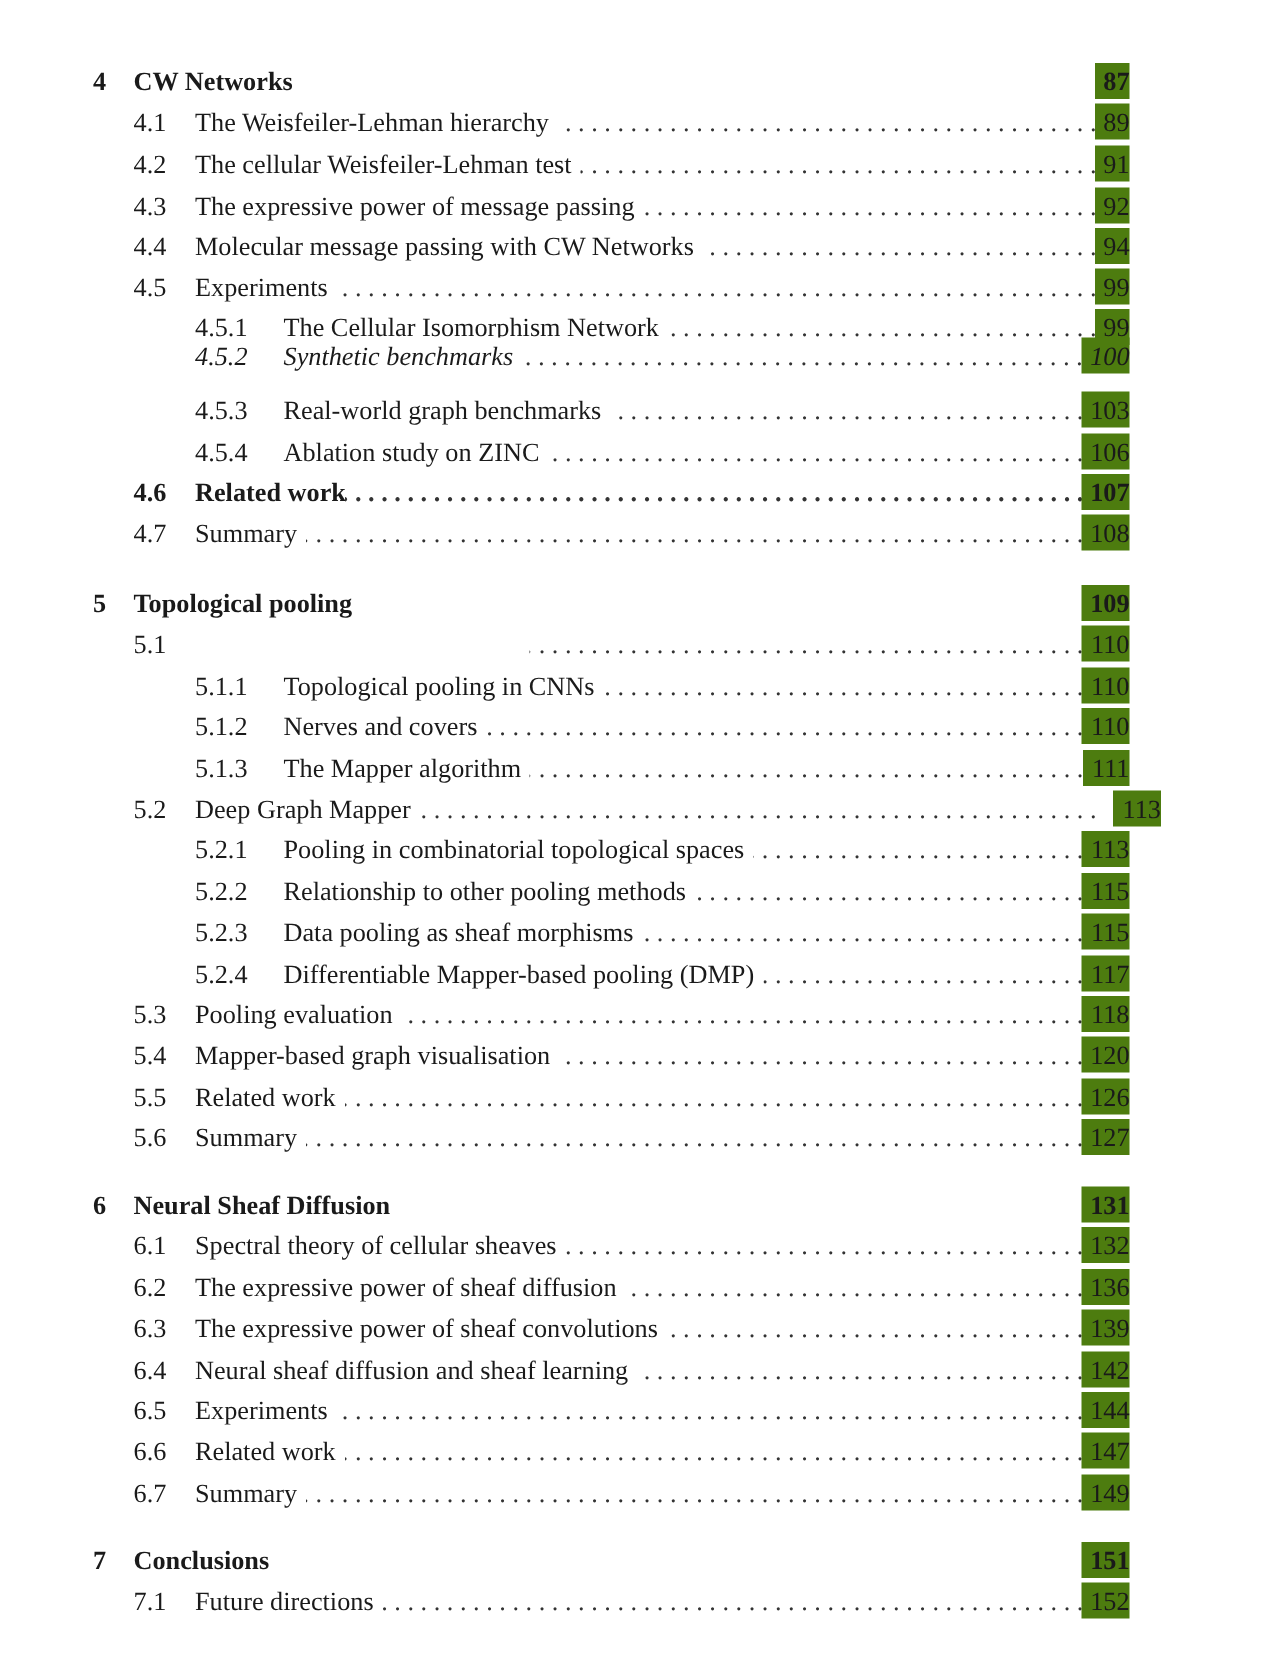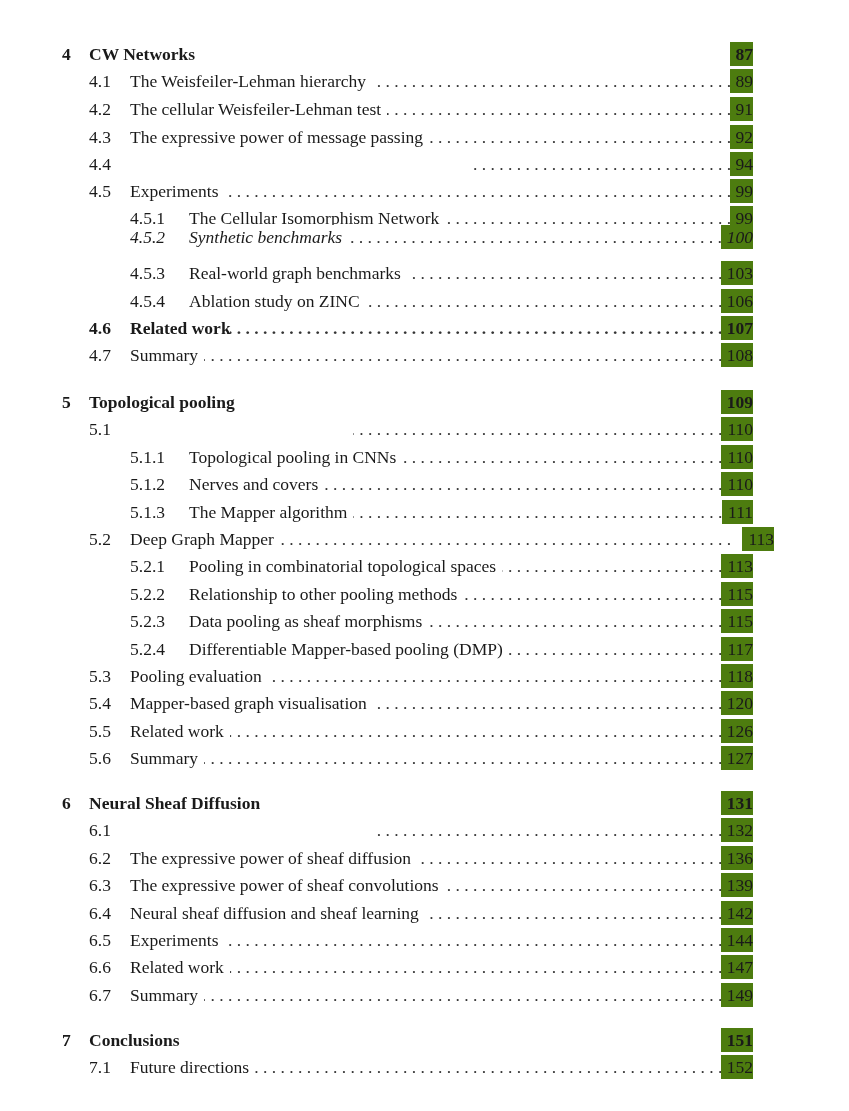--- a/index.html
+++ b/index.html
@@ -89,20 +89,21 @@
       <span class="page">91</span>
     </div>
     <div class="row section" style="top: 125px;">
       <span class="num">4.3</span>
       <span class="title">The expressive power of message passing</span>
       <span class="dots" style="left: 429px; width: 302px; direction: rtl;"> . . . . . . . . . . . . . . . . . . . . . . . . . . . . . . . . . . . . . . . . . . . . . . . . . . . . . . . . . . . . . . . . . . . . . . . . . . . . . . . . . . . . . . . . . . . . . . . . . . . . . . . . . . . . . . . . . . . . . . . .</span>
       <span class="page">92</span>
     </div>
     <div class="row section" style="top: 151.6px;">
       <span class="num">4.4</span>
+      <span class="title">Molecular message passing with CW Networks</span>
       <span class="dots" style="left: 469px; width: 262px; direction: rtl;"> . . . . . . . . . . . . . . . . . . . . . . . . . . . . . . . . . . . . . . . . . . . . . . . . . . . . . . . . . . . . . . . . . . . . . . . . . . . . . . . . . . . . . . . . . . . . . . . . . . . . . . . . . . . . . . . . . . . . . . . .</span>
       <span class="page">94</span>
     </div>
     <div class="row section" style="top: 179px;">
       <span class="num">4.5</span>
       <span class="title">Experiments</span>
       <span class="dots" style="left: 224px; width: 507px; direction: rtl;"> . . . . . . . . . . . . . . . . . . . . . . . . . . . . . . . . . . . . . . . . . . . . . . . . . . . . . . . . . . . . . . . . . . . . . . . . . . . . . . . . . . . . . . . . . . . . . . . . . . . . . . . . . . . . . . . . . . . . . . . .</span>
       <span class="page">99</span>
     </div>
     <div class="row subsection" style="top: 206.4px;">
@@ -223,20 +224,21 @@
       <span class="dots" style="left: 204px; width: 527px; direction: rtl;"> . . . . . . . . . . . . . . . . . . . . . . . . . . . . . . . . . . . . . . . . . . . . . . . . . . . . . . . . . . . . . . . . . . . . . . . . . . . . . . . . . . . . . . . . . . . . . . . . . . . . . . . . . . . . . . . . . . . . . . . .</span>
       <span class="page">127</span>
     </div>
     <div class="row chapter" style="top: 791px;">
       <span class="num">6</span>
       <span class="title">Neural Sheaf Diffusion</span>
       <span class="page">131</span>
     </div>
     <div class="row section" style="top: 818.4px;">
       <span class="num">6.1</span>
+      <span class="title">Spectral theory of cellular sheaves</span>
       <span class="dots" style="left: 377px; width: 354px; direction: rtl;"> . . . . . . . . . . . . . . . . . . . . . . . . . . . . . . . . . . . . . . . . . . . . . . . . . . . . . . . . . . . . . . . . . . . . . . . . . . . . . . . . . . . . . . . . . . . . . . . . . . . . . . . . . . . . . . . . . . . . . . . .</span>
       <span class="page">132</span>
     </div>
     <div class="row section" style="top: 845.8px;">
       <span class="num">6.2</span>
       <span class="title">The expressive power of sheaf diffusion</span>
       <span class="dots" style="left: 417px; width: 314px; direction: rtl;"> . . . . . . . . . . . . . . . . . . . . . . . . . . . . . . . . . . . . . . . . . . . . . . . . . . . . . . . . . . . . . . . . . . . . . . . . . . . . . . . . . . . . . . . . . . . . . . . . . . . . . . . . . . . . . . . . . . . . . . . .</span>
       <span class="page">136</span>
     </div>
     <div class="row section" style="top: 873.2px; font-family: Liberation Serif, serif;">

